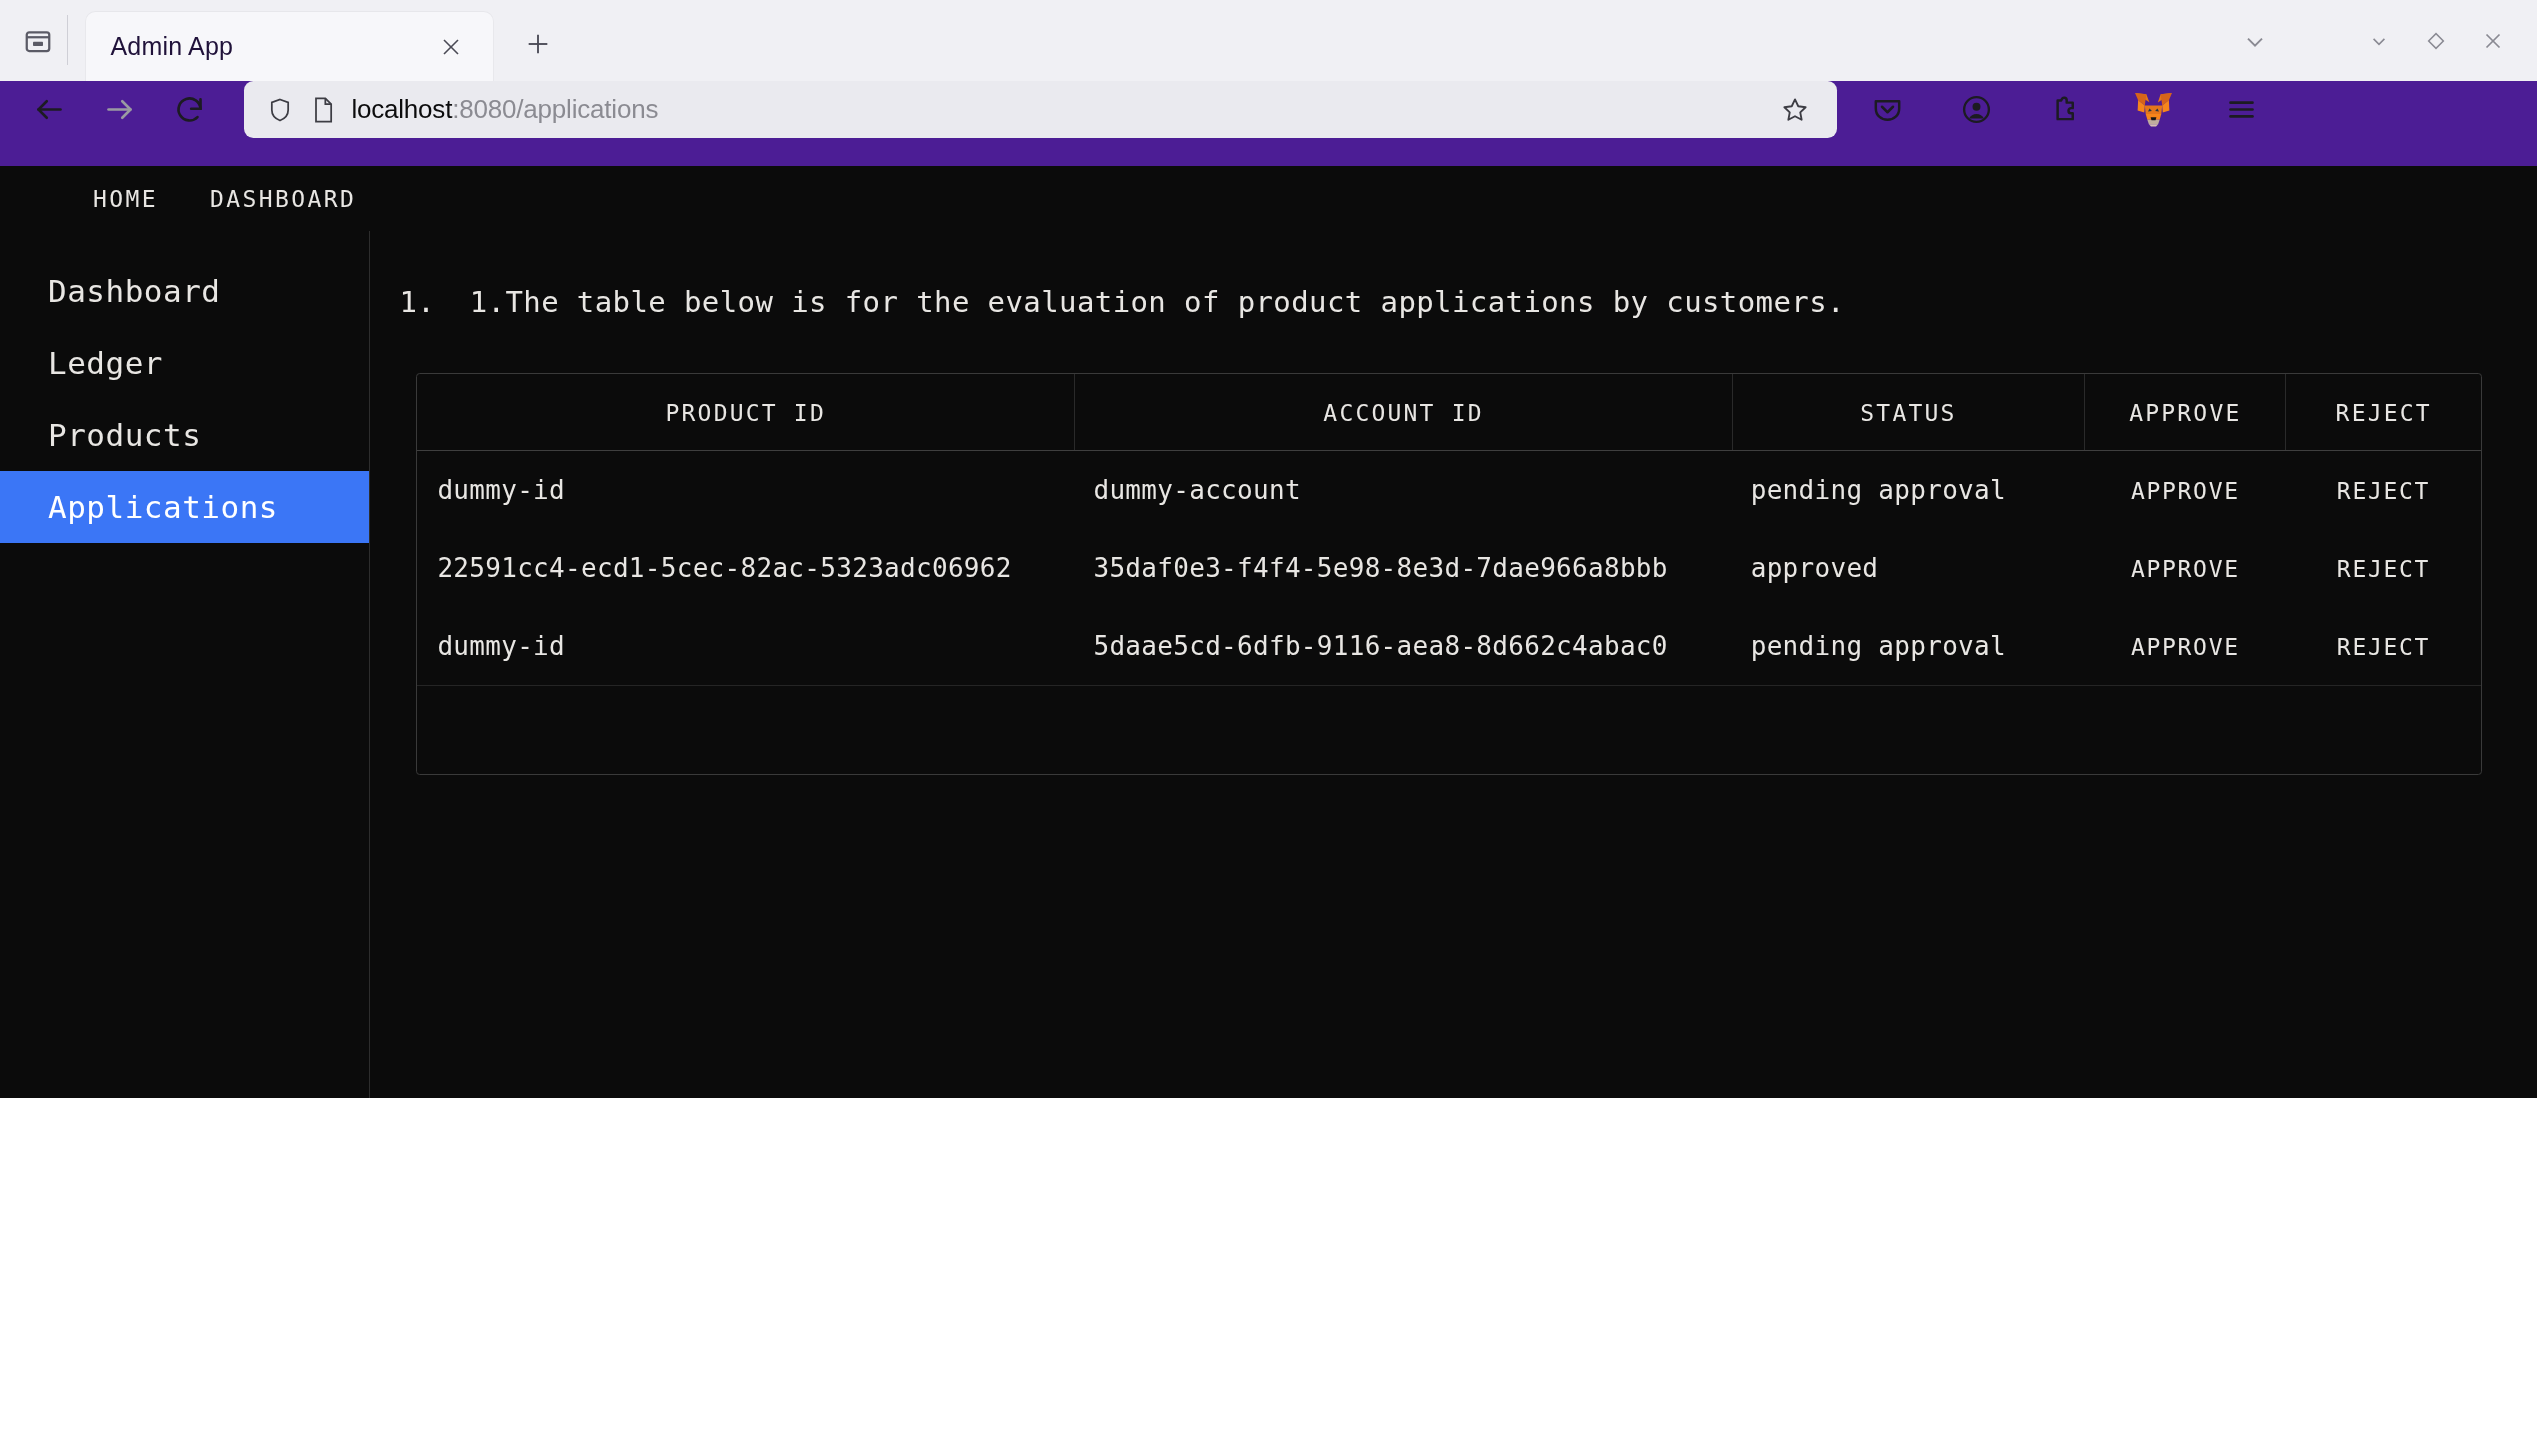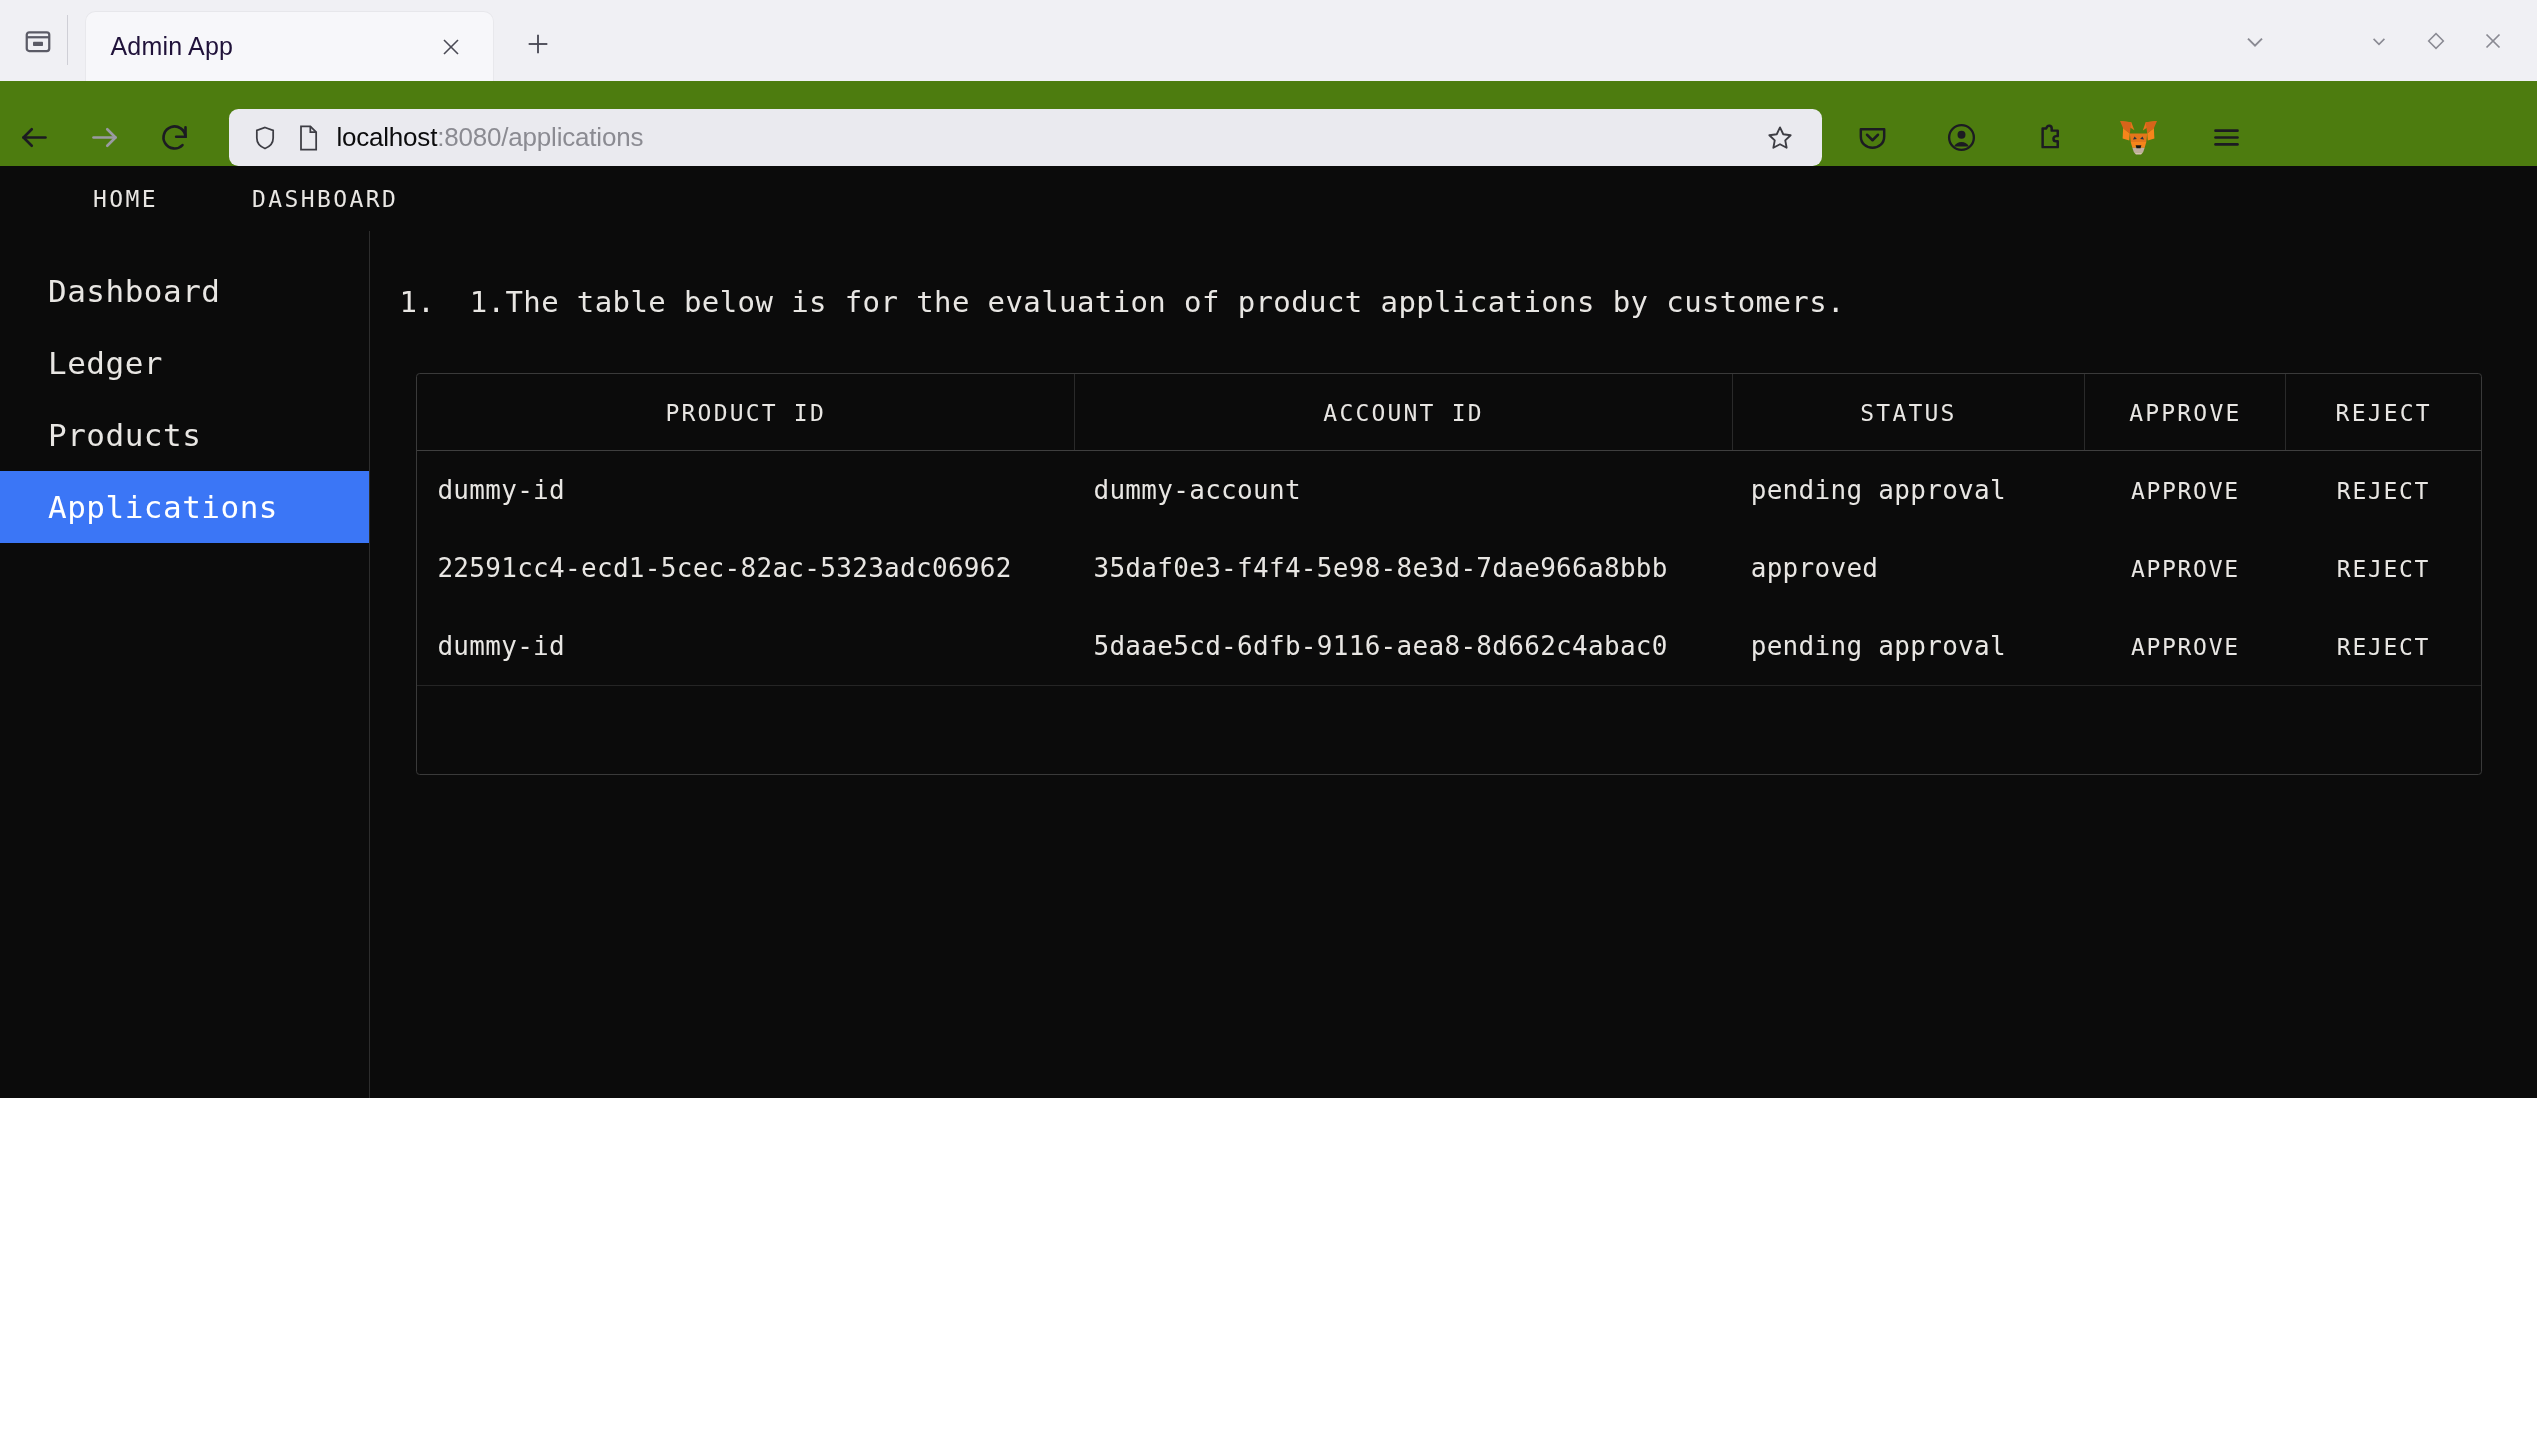--- a/index.html
+++ b/index.html
@@ -38,22 +38,22 @@
   .tab-close { width:37px; height:37px; display:flex; align-items:center; justify-content:center; border-radius:5.6px; }
   .new-tab {
     width:48px; height:48px; margin:0 0 13px 20.4px;
     display:flex; align-items:center; justify-content:center; border-radius:5.6px;
   }
   .winctl { position:absolute; right:0; top:0; height:81px; display:flex; align-items:center; }
   .winctl-btn { width:57px; height:57px; display:flex; align-items:center; justify-content:center; }
   .winctl-gap { width:67px; }
 
   .navbar {
-    height:85px; background:#4d7c0f; display:flex; align-items:flex-end;
-    padding:0 6px; flex:0 0 85px; position:relative;
+    height:85px; background:#4c1d95; display:flex; align-items:flex-start;
+    padding:0 21px; flex:0 0 85px; position:relative;
   }
   .navbtn { width:57px; height:57px; display:flex; align-items:center; justify-content:center; border-radius:7.4px; margin-right:13px; }
   .urlbar {
     flex:1; height:57px; background:#eaeaef; border-radius:9.3px;
     display:flex; align-items:center; padding:0 22px; margin:0 22px 0 13px;
     max-width:1593px;
   }
   .url-icon { margin-right:16.7px; display:flex; align-items:center; }
   .url-text { flex:1; font-size:26px; color:#0c0c0d; letter-spacing:-0.2px; white-space:nowrap; }
   .url-text .dim { color:#8b8b92; }
@@ -62,21 +62,21 @@
   .navright .navbtn { margin-right:0; }
   .fox {
     width:41px; height:37px; display:block;
   }
 
   
   .page { flex:1; background:#0b0b0b; display:flex; flex-direction:column; min-height:0; }
 
   .topnav {
     height:65px; background:#0b0b0b; display:flex; align-items:center;
-    padding-left:93px; gap:94px; flex:0 0 65px;
+    padding-left:93px; gap:52px; flex:0 0 65px;
   }
   .topnav a {
     font-family:"DejaVu Sans Mono", monospace;
     font-size:23px; color:#e8e6e3; letter-spacing:2.4px; text-decoration:none;
   }
 
   .body-area { flex:1; display:flex; min-height:0; }
 
   .sidebar {
     width:370px; flex:0 0 370px;

